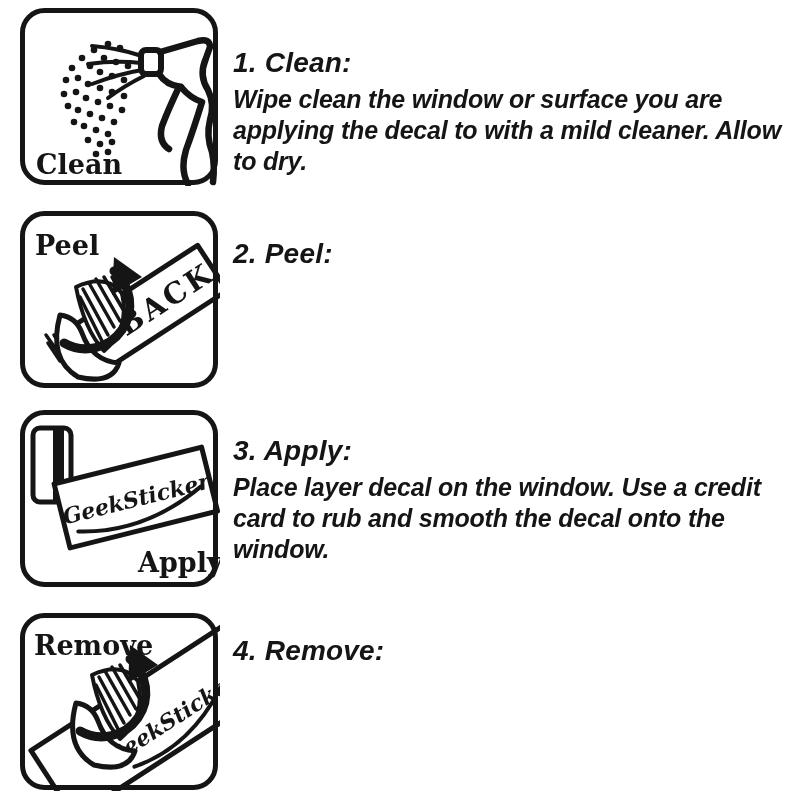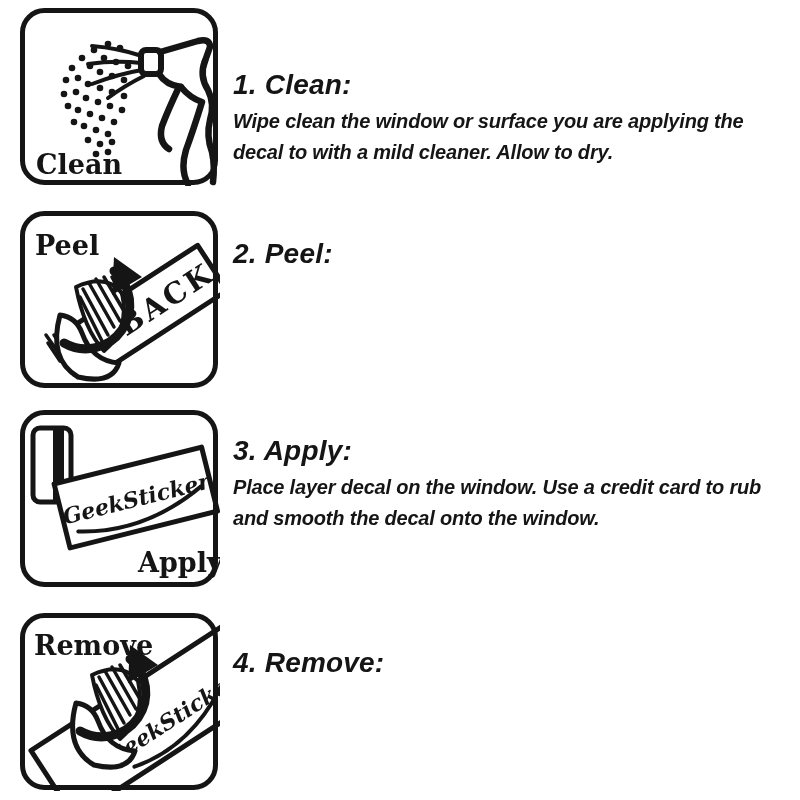--- a/index.html
+++ b/index.html
@@ -8,21 +8,21 @@
     font-family:"Liberation Sans", sans-serif; color:#151515; overflow:hidden;
   }
   .step-row { position:absolute; left:0; width:800px; }
   .ill-svg { position:absolute; left:20px; width:200px; height:178px; }
   .step-text { position:absolute; left:233px; width:562px; }
   .step-heading {
     font-style:italic; font-weight:700; font-size:28px; line-height:30px;
     margin:0; letter-spacing:0.2px;
   }
   .step-body {
-    font-style:italic; font-weight:700; font-size:20px; line-height:31px;
+    font-style:italic; font-weight:700; font-size:25px; line-height:31px;
     margin:6px 0 0 0; letter-spacing:-0.2px;
   }
   .ink { stroke:#151515; fill:none; stroke-linecap:round; stroke-linejoin:round; }
   .box-border { stroke:#151515; stroke-width:5; fill:none; }
   .box-bg { fill:#ffffff; }
   .fill-ink { fill:#151515; }
   .fill-white { fill:#ffffff; }
   .box-label { font:700 27px "DejaVu Serif", serif; fill:#151515; }
   .back-text { font:700 29px "DejaVu Serif", serif; letter-spacing:3px; fill:#151515; }
   .logo-text { font:italic 700 22px "DejaVu Serif", serif; fill:#151515; }
@@ -86,21 +86,21 @@
       <rect x="121" y="42" width="20" height="24" rx="5" stroke-width="6"></rect>
       <path d="M140 44 L178 33 Q190 30 190 39 L185 53"></path>
       <path d="M139 66 Q146 77 161 79"></path>
       <path d="M185 53 Q179 68 188 82 Q195 96 190 112 Q186 128 192 144 Q195 158 193 174"></path>
       <path d="M159 79 Q148 102 142 118 Q138 134 149 141"></path>
       <path d="M161 79 Q170 90 182 94 Q174 120 166 142 Q160 162 168 176"></path>
     </g>
     <text class="box-label" x="16" y="166">Clean</text>
     <rect class="box-border" x="2.5" y="2.5" width="193" height="172" rx="22"></rect>
   </svg>
-  <div class="step-text" style="top:48px;margin-top:22px;">
+  <div class="step-text" style="top:48px;">
     <h2 class="step-heading">1. Clean:</h2>
     <p class="step-body">Wipe clean the window or surface you are applying the decal to with a mild cleaner. Allow to dry.</p>
   </div>
 </div>
 
 <div class="step-row" style="top:200px; height:200px;">
   <svg class="ill-svg" style="top:11px;" viewBox="0 0 200 178" aria-hidden="true">
     <rect class="box-bg" x="2.5" y="2.5" width="193" height="172" rx="22"></rect>
 
     <g transform="rotate(-33 118 104)">
@@ -185,16 +185,16 @@
           <path d="M84 66 L104 100"></path>
       </g>
       <g>
         <path class="ink" stroke-width="9" d="M44 132 A44 44 0 0 0 94 60"></path>
         <polygon class="fill-ink" points="94,46 122,66 92,84"></polygon>
       </g>
     </g>
     <text class="box-label" x="14" y="42">Remove</text>
     <rect class="box-border" x="2.5" y="2.5" width="193" height="172" rx="22"></rect>
   </svg>
-  <div class="step-text" style="top:36px;margin-top:12px;">
+  <div class="step-text" style="top:36px;">
     <h2 class="step-heading">4. Remove:</h2>
   </div>
 </div>
 
 </body></html>

